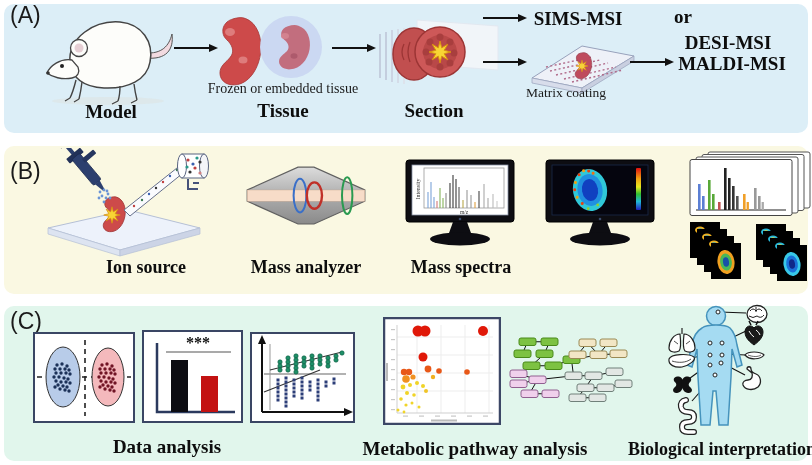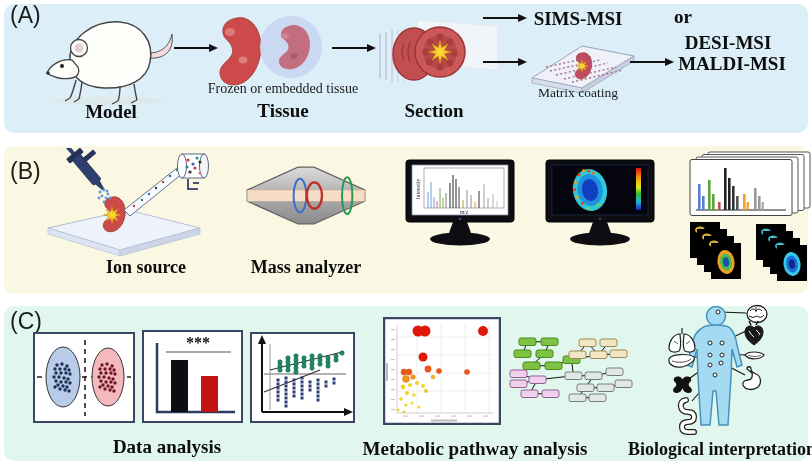--- a/index.html
+++ b/index.html
@@ -126,21 +126,21 @@
       <g stroke="#b06a8a" stroke-width="1.4" stroke-dasharray="2,2.4">
         <line x1="22" y1="31" x2="68" y2="21"></line>
           <line x1="26" y1="35" x2="76" y2="24"></line>
         <line x1="32" y1="39" x2="84" y2="27"></line>
           <line x1="40" y1="43" x2="92" y2="31"></line>
         <line x1="48" y1="46" x2="99" y2="34"></line>
       </g>
       <use href="#kidney" transform="translate(48,16) scale(0.33)" fill="#bf4b5e" stroke="#933a4a" stroke-width="2"></use>
       <use href="#star8" transform="translate(58,30) scale(0.55) translate(-75,-40)" fill="#f6d23a" stroke="#d89010" stroke-width="1"></use>
     </svg>
-    <div class="abs cap-sm" style="left:562px;top:81px;font-size:13.5px;margin-left:12px;">Matrix coating</div>
+    <div class="abs cap-sm" style="left:562px;top:81px;font-size:13.5px;">Matrix coating</div>
 
     <svg class="abs" style="left:626px;top:53px;" width="44" height="10" viewBox="0 0 44 10">
       <line x1="0" y1="5" x2="35" y2="5" stroke="#111" stroke-width="1.8"></line>
         <polygon points="35,1 44,5 35,9" fill="#111"></polygon>
     </svg>
     <div class="abs cap cap-19" style="left:728px;top:50px;">MALDI-MSI</div>
   </div>
 
   <div class="panel" id="panel-b" style="background: rgb(250, 248, 226);">
     <div class="abs panel-letter" style="left:6px;top:14px;">(B)</div>
@@ -229,20 +229,21 @@
           <line x1="75" y1="50" x2="75" y2="33" stroke="#444"></line>
         <line x1="80" y1="50" x2="80" y2="26" stroke="#aaa"></line>
           <line x1="84" y1="50" x2="84" y2="40" stroke="#aaa"></line>
         <line x1="89" y1="50" x2="89" y2="36" stroke="#bbb"></line>
           <line x1="93" y1="50" x2="93" y2="43" stroke="#ccc"></line>
       </g>
       <circle cx="56" cy="61" r="1.3" fill="#3a4a6a"></circle>
       <polygon points="49,64 63,64 67,75 45,75" fill="#0d0d12"></polygon>
       <ellipse cx="56" cy="81" rx="30" ry="6.5" fill="#0d0d12"></ellipse>
     </svg>
+    <div class="abs cap cap-18" style="left:457px;top:112px;">Mass spectra</div>
 
     <svg class="abs" style="left:540px;top:12px;" width="112" height="96" viewBox="0 0 112 96">
       <rect x="2" y="2" width="108" height="62" rx="3" fill="#0d0d12" stroke="#000"></rect>
       <rect x="8" y="7" width="96" height="50" fill="#05050e" stroke="#1a2a4a" stroke-width="0.8"></rect>
       <g transform="translate(46,32) rotate(-10)">
         <ellipse rx="17" ry="21" fill="#30c8d8"></ellipse>
         <ellipse rx="12.5" ry="16" fill="#2090e0"></ellipse>
         <ellipse rx="8" ry="11" fill="#1040c0"></ellipse>
         <circle cx="-8" cy="-17" r="1.5" fill="#e84010"></circle>
           <circle cx="-3" cy="-20" r="1.5" fill="#f0a010"></circle>

